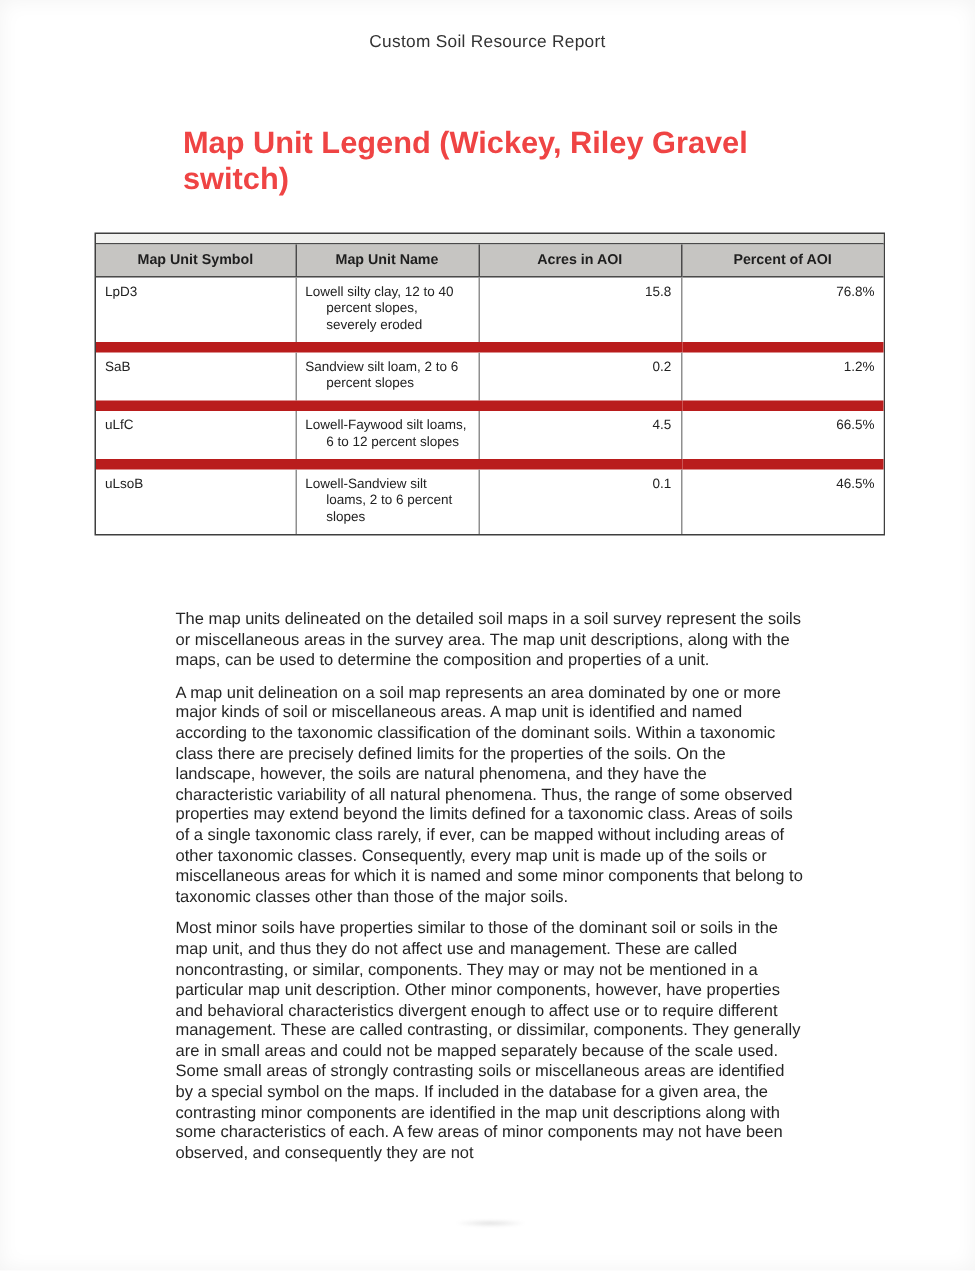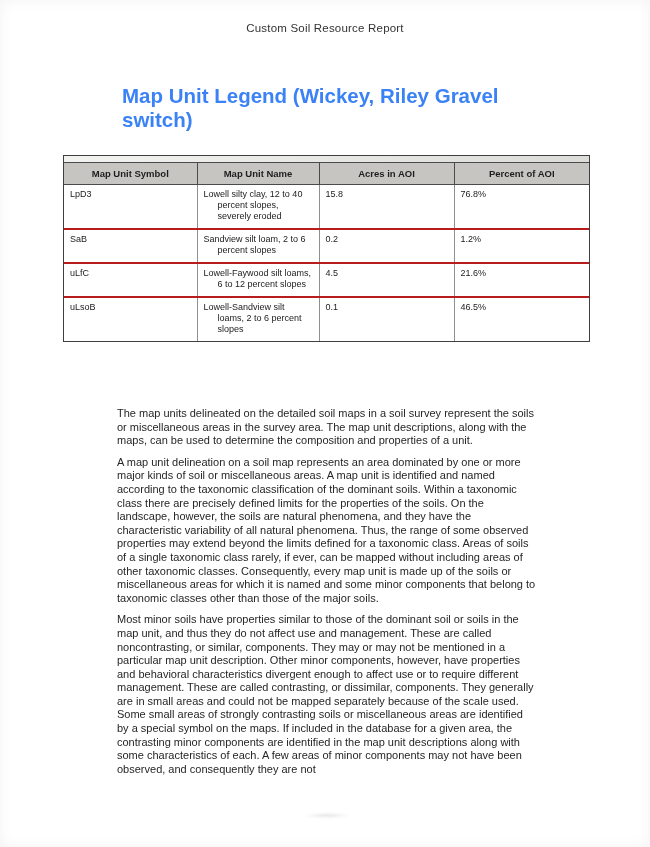--- a/index.html
+++ b/index.html
@@ -27,21 +27,21 @@
     color: #333333;
     letter-spacing: 0.2px;
   }
   .section-title {
     position: absolute;
     left: 122px;
     width: 420px;
     font-size: 20.5px;
     line-height: 24px;
     font-weight: bold;
-    color: #3b82f6;
+    color: #ef4444;
   }
   .title-legend { top: 84px; }
   .title-descriptions { top: 344px; }
 
   
   .table-wrap {
     position: absolute;
     top: 155px;
     left: 63px;
     width: 525px;
@@ -73,31 +73,32 @@
     padding: 5px 20px;
     border-left: 1px solid #4a4a4a;
     border-bottom: 1px solid #4a4a4a;
     color: #1e1e1e;
   }
   table.legend th:first-child { border-left: none; }
   table.legend td {
     vertical-align: top;
     padding: 4px 6px 6px 6px;
     border-left: 1px solid #8f8f8f;
-    border-bottom: 2px solid #b91c1c;
+    border-bottom: 7px solid #b91c1c;
     background: #ffffff;
   }
   table.legend td:first-child { border-left: none; }
   table.legend tr:last-child td { border-bottom: none; }
   td.cell-symbol { padding-left: 8px; }
   td.cell-name .hang {
     padding-left: 14px;
     text-indent: -14px;
   }
   td.cell-num {
+    text-align: right;
     padding-right: 12px;
   }
   tr.totals-row td {
     font-weight: bold;
     border-top: 1px solid #7e7e7e;
     padding-top: 5px;
     padding-bottom: 5px;
   }
   tr.totals-row td.cell-label { padding-left: 8px; }
 
@@ -169,21 +170,21 @@
           </td>
           <td class="cell-num">0.2</td>
           <td class="cell-num">1.2%</td>
         </tr>
         <tr>
           <td class="cell-symbol">uLfC</td>
           <td class="cell-name">
             <div class="hang">Lowell-Faywood silt loams, 6 to 12 percent slopes</div>
           </td>
           <td class="cell-num">4.5</td>
-          <td class="cell-num">21.6%</td>
+          <td class="cell-num">66.5%</td>
         </tr>
         <tr>
           <td class="cell-symbol">uLsoB</td>
           <td class="cell-name">
             <div class="hang">Lowell-Sandview silt loams, 2 to 6 percent slopes</div>
           </td>
           <td class="cell-num">0.1</td>
           <td class="cell-num">46.5%</td>
         </tr>
       </tbody>

